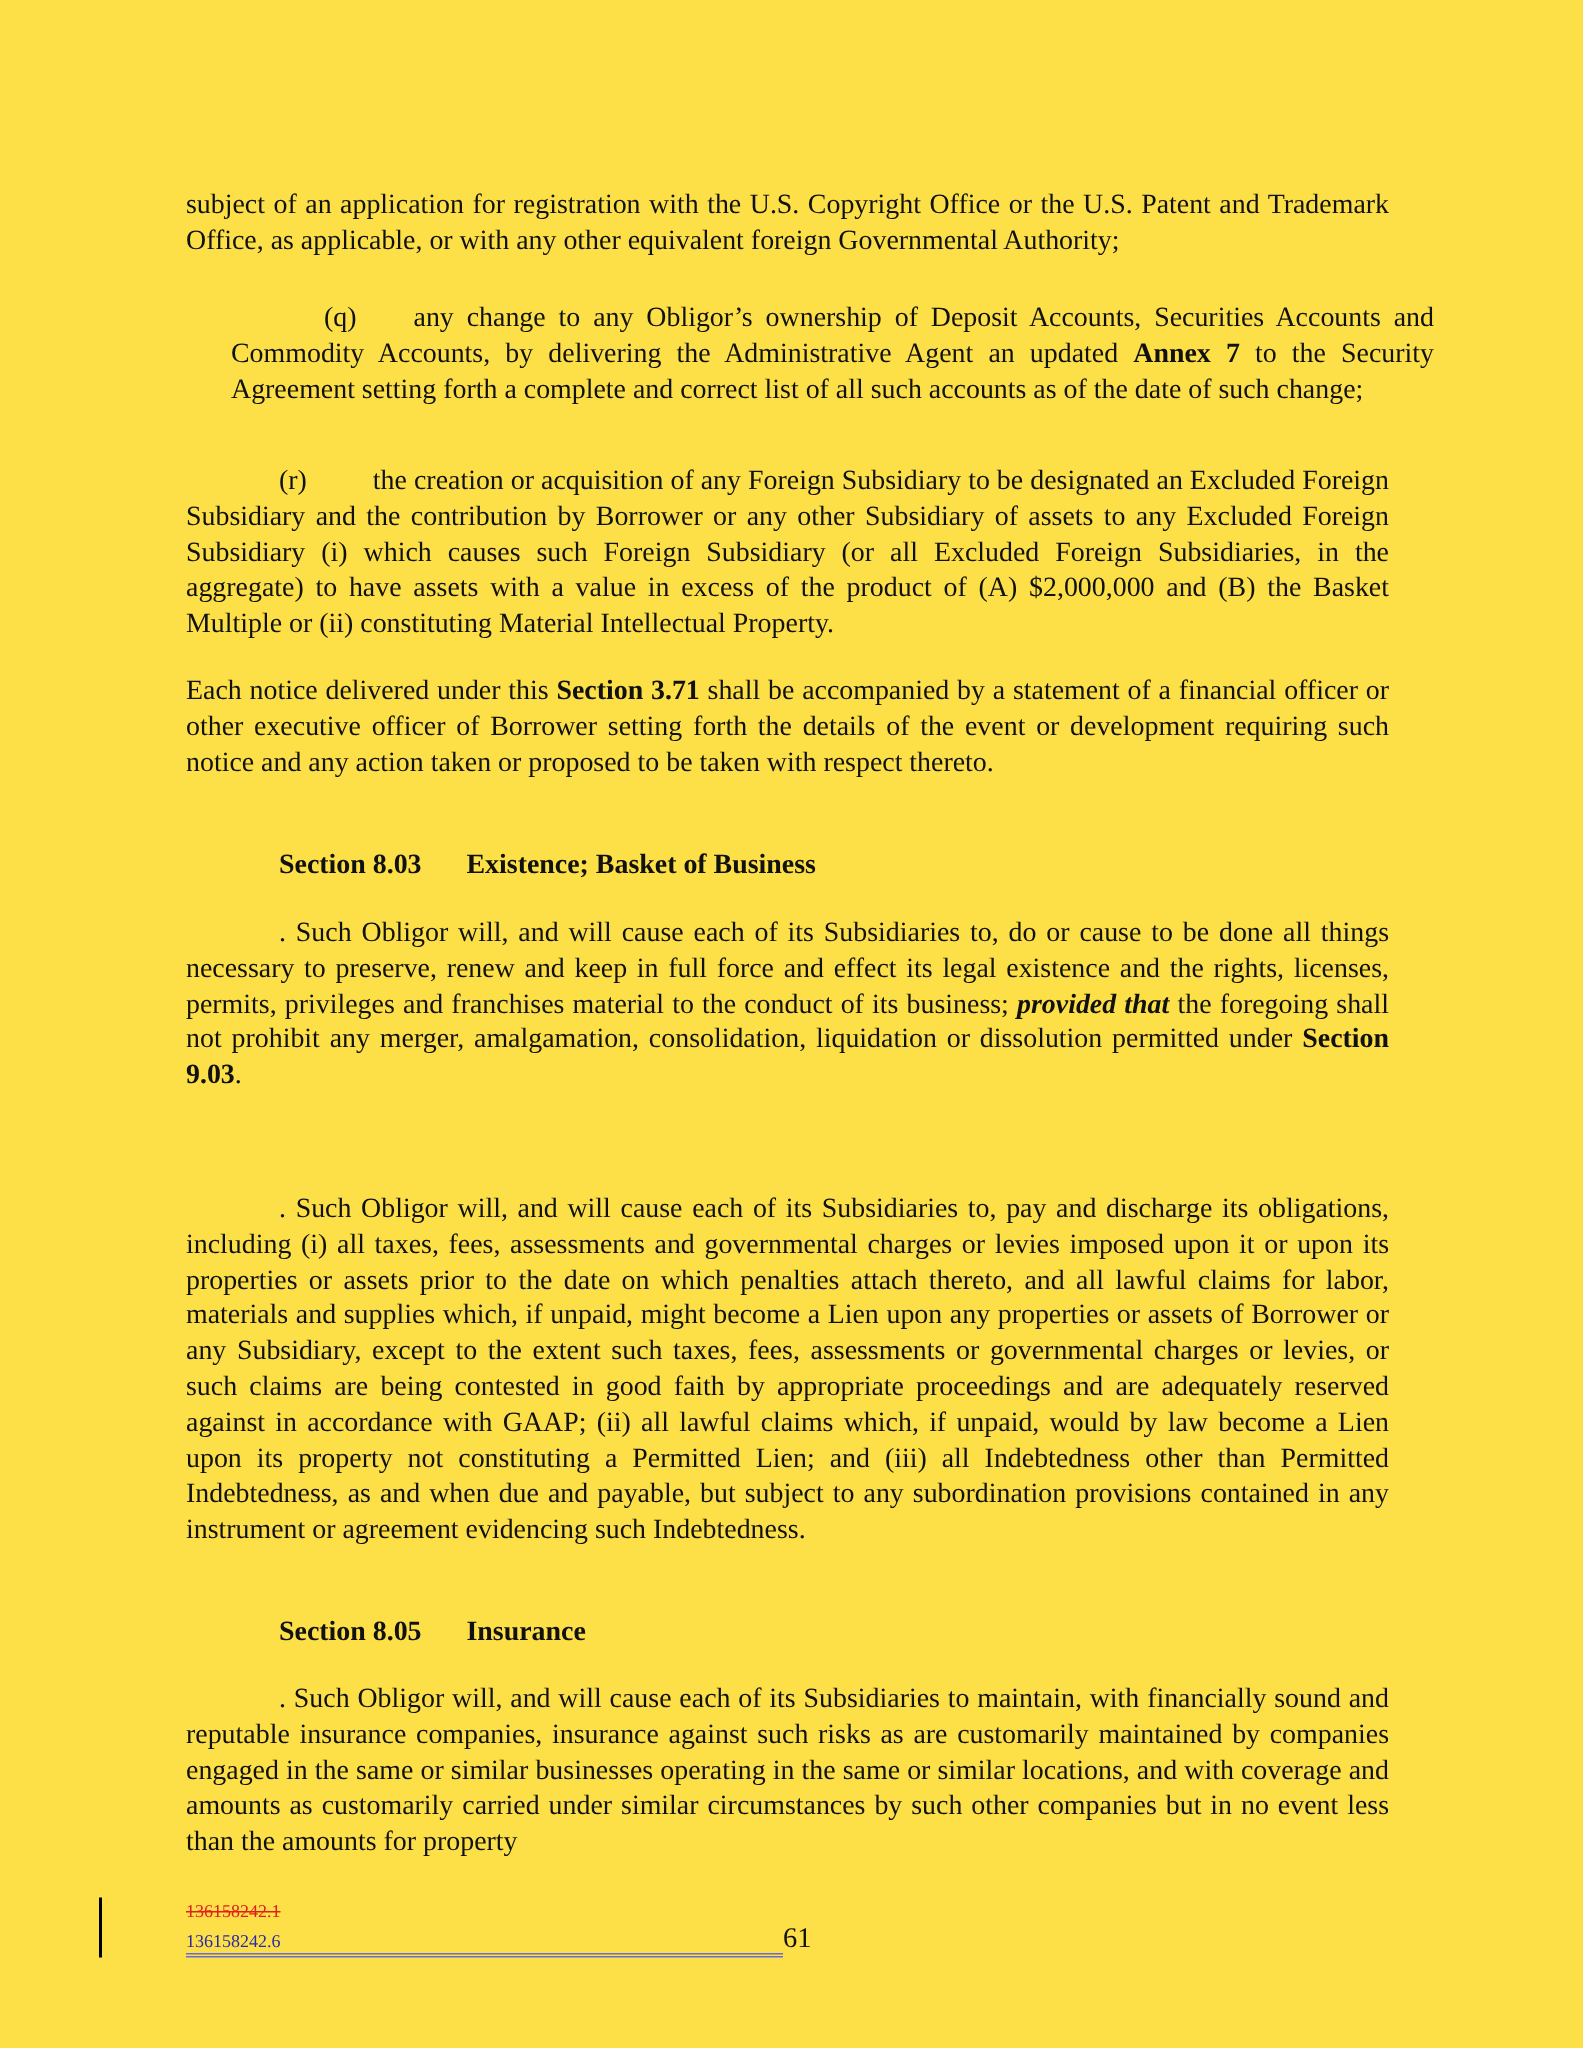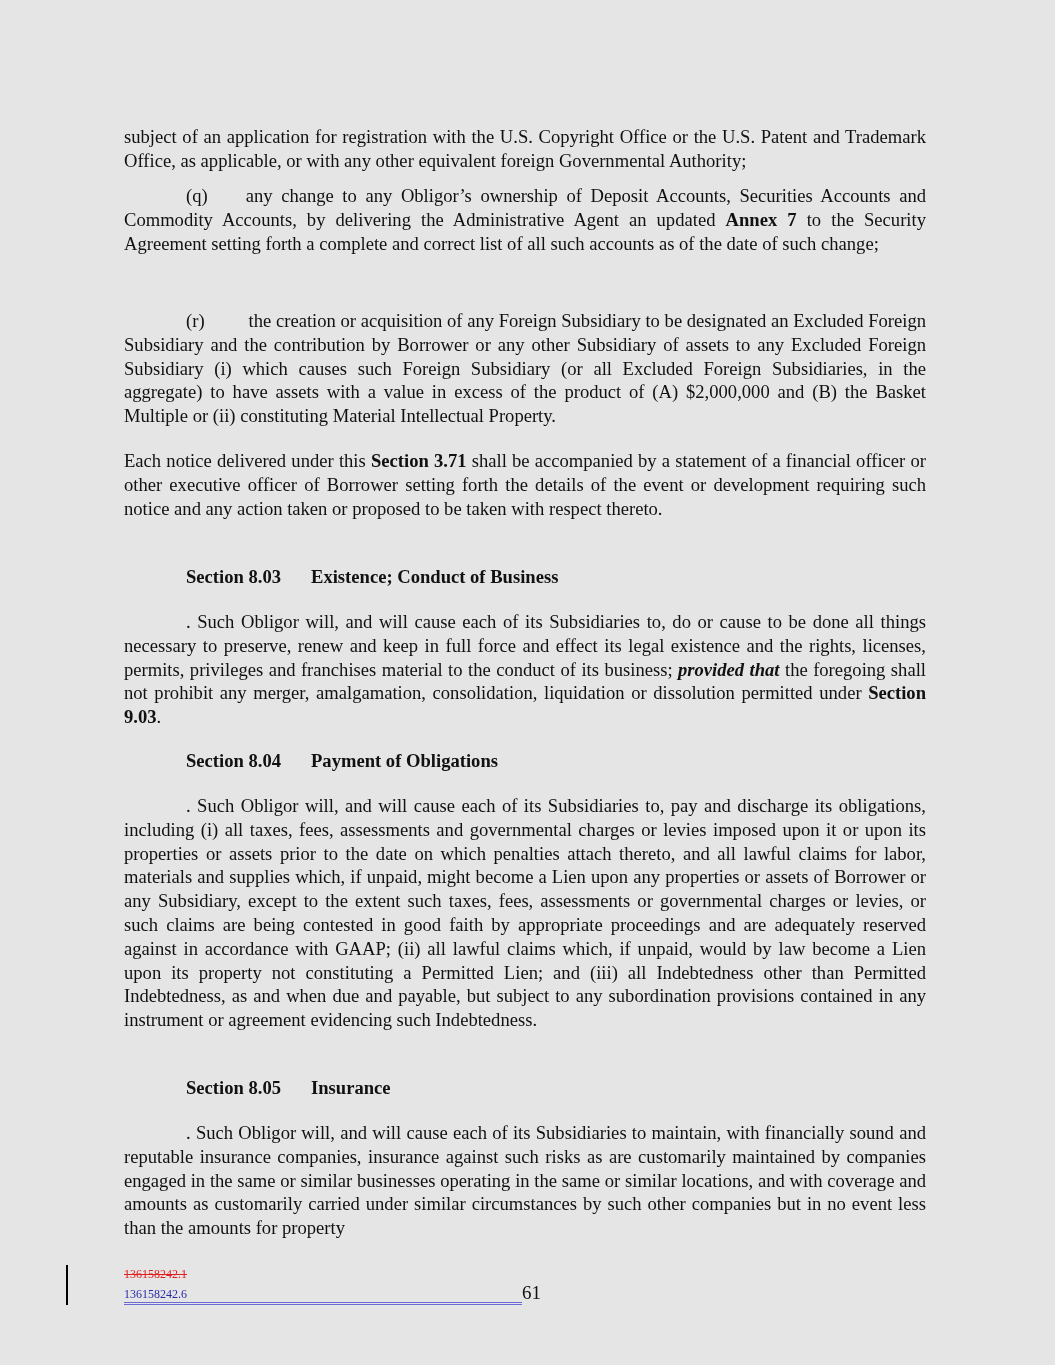--- a/index.html
+++ b/index.html
@@ -1,18 +1,18 @@
 <!DOCTYPE html>
 <html><head>
 <meta charset="utf-8">
 <style>
   html, body { margin: 0; padding: 0; background: #ffffff; }
   body { width: 1055px; height: 1365px; position: relative; overflow: hidden; }
   .page {
-    position: absolute; left: 0; top: 0; width: 1055px; height: 1365px; background: #e5e5e5;
+    position: absolute; left: 0; top: 0; width: 1055px; height: 1365px; background: #fde047;
     font-family: "Liberation Serif", "DejaVu Serif", serif; color: #111;
   }
   .text {
     position: absolute; left: 124px; width: 802px;
     font-size: 18.6px; line-height: 23.8px; text-align: justify;
   }
   .text p { margin: 0; }
   .indent { text-indent: 62px; }
   .tab { display: inline-block; width: 38px; }
   .heading {
@@ -29,42 +29,39 @@
 </style>
 </head>
 <body>
 
 <div class="page">
 
   <div class="text" style="top:125px;">
     <p>subject of an application for registration with the U.S. Copyright Office or the U.S. Patent and Trademark Office, as applicable, or with any other equivalent foreign Governmental Authority;</p>
   </div>
 
-  <div class="text" style="top:184px;">
+  <div class="text" style="top:200px;margin-left:30px;">
     <p class="indent"><span>(q)</span><span class="tab"></span><span>any change to any Obligor’s ownership of Deposit Accounts, Securities Accounts and Commodity Accounts, by delivering the Administrative Agent an updated </span><b>Annex 7</b><span> to the Security Agreement setting forth a complete and correct list of all such accounts as of the date of such change;</span></p>
   </div>
 
   <div class="text" style="top:309px;">
     <p class="indent"><span>(r)</span><span class="tab" style="width:44px"></span><span>the creation or acquisition of any Foreign Subsidiary to be designated an Excluded Foreign Subsidiary and the contribution by Borrower or any other Subsidiary of assets to any Excluded Foreign Subsidiary (i) which causes such Foreign Subsidiary (or all Excluded Foreign Subsidiaries, in the aggregate) to have assets with a value in excess of the product of (A) $2,000,000 and (B) the Basket Multiple or (ii) constituting Material Intellectual Property.</span></p>
   </div>
 
   <div class="text" style="top:449px;">
     <p><span>Each notice delivered under this </span><b>Section 3.71</b><span> shall be accompanied by a statement of a financial officer or other executive officer of Borrower setting forth the details of the event or development requiring such notice and any action taken or proposed to be taken with respect thereto.</span></p>
   </div>
 
   <div class="heading" style="top:565px;">
-    <span class="num">Section 8.03</span><span>Existence; Conduct of Business</span>
+    <span class="num">Section 8.03</span><span>Existence; Basket of Business</span>
   </div>
   <div class="text" style="top:610px;">
     <p class="indent"><span>.  Such Obligor will, and will cause each of its Subsidiaries to, do or cause to be done all things necessary to preserve, renew and keep in full force and effect its legal existence and the rights, licenses, permits, privileges and franchises material to the conduct of its business; </span><i>provided that</i><span> the foregoing shall not prohibit any merger, amalgamation, consolidation, liquidation or dissolution permitted under </span><b>Section 9.03</b><span>.</span></p>
   </div>
 
-  <div class="heading" style="top:749px;">
-    <span class="num">Section 8.04</span><span>Payment of Obligations</span>
-  </div>
   <div class="text" style="top:794px;">
     <p class="indent">.  Such Obligor will, and will cause each of its Subsidiaries to, pay and discharge its obligations, including (i) all taxes, fees, assessments and governmental charges or levies imposed upon it or upon its properties or assets prior to the date on which penalties attach thereto, and all lawful claims for labor, materials and supplies which, if unpaid, might become a Lien upon any properties or assets of Borrower or any Subsidiary, except to the extent such taxes, fees, assessments or governmental charges or levies, or such claims are being contested in good faith by appropriate proceedings and are adequately reserved against in accordance with GAAP; (ii) all lawful claims which, if unpaid, would by law become a Lien upon its property not constituting a Permitted Lien; and (iii) all Indebtedness other than Permitted Indebtedness, as and when due and payable, but subject to any subordination provisions contained in any instrument or agreement evidencing such Indebtedness.</p>
   </div>
 
   <div class="heading" style="top:1076px;">
     <span class="num">Section 8.05</span><span>Insurance</span>
   </div>
   <div class="text" style="top:1121px;">
     <p class="indent">.  Such Obligor will, and will cause each of its Subsidiaries to maintain, with financially sound and reputable insurance companies, insurance against such risks as are customarily maintained by companies engaged in the same or similar businesses operating in the same or similar locations, and with coverage and amounts as customarily carried under similar circumstances by such other companies but in no event less than the amounts for property</p>
   </div>

